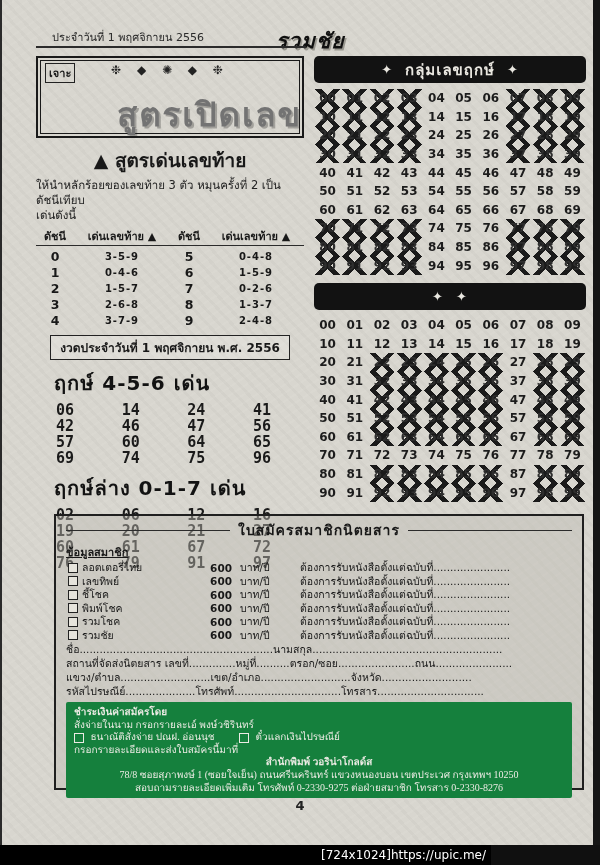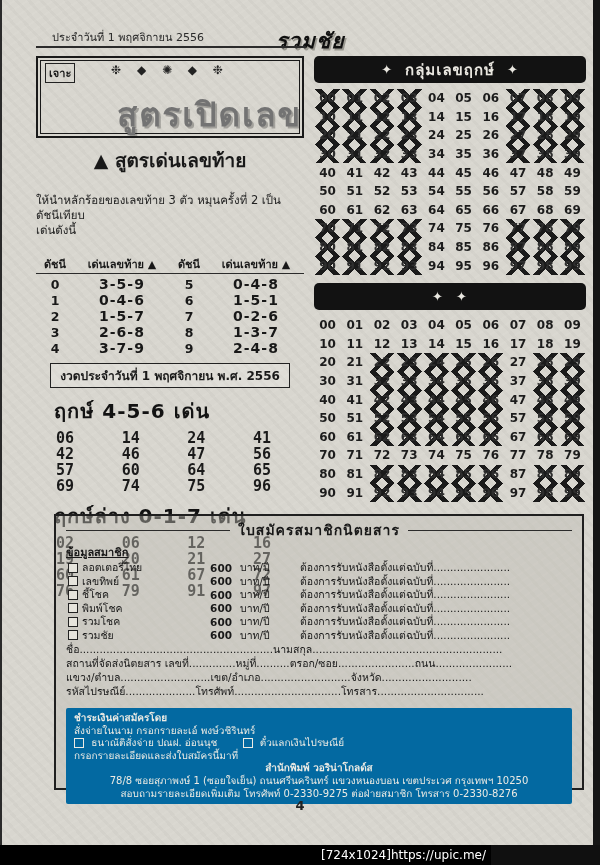--- a/index.html
+++ b/index.html
@@ -33,27 +33,27 @@
     box-shadow:inset 0 0 0 2px #d8d6cf, inset 0 0 0 3px #191919;
   }
   .tag{position:absolute;left:7px;top:5px;font-size:11px;font-weight:bold;border:1px solid #222;padding:0 3px;}
   .emblem{position:absolute;left:0;right:0;top:5px;text-align:center;font-size:12px;letter-spacing:6px;color:#222;}
   .big-title{
     position:absolute;left:0;right:0;bottom:3px;text-align:right;
     font-family:"DejaVu Serif",serif;font-weight:bold;font-size:33px;line-height:36px;
     letter-spacing:2px;color:#737373;text-shadow:2px 2px 0 rgba(20,20,20,0.28);
   }
   .section-title{margin-top:7px;text-align:center;font-size:19px;font-weight:bold;}
-  .intro{margin-top:18px;font-size:11.5px;line-height:15px;color:#222;}
-  .index-table{margin-top:17px;}
+  .intro{margin-top:3px;font-size:11.5px;line-height:15px;color:#222;}
+  .index-table{margin-top:4px;}
   .itr{display:flex;align-items:center;height:16px;}
   .ith{height:18px;border-bottom:1.5px solid #2b2b2b;margin-bottom:2px;}
   .itc{text-align:center;}
   .itc.c0,.itc.c2{width:38px;font-weight:bold;font-size:12.5px;}
-  .itc.c1,.itc.c3{width:96px;font-weight:bold;font-size:14px;letter-spacing:1px;}
+  .itc.c1,.itc.c3{width:96px;font-weight:bold;font-size:10px;letter-spacing:1px;}
   .ith .itc{font-size:11px;letter-spacing:0;}
   .draw-box{
     margin:7px auto 0 auto;width:238px;border:1.5px solid #222;text-align:center;
     font-size:12px;font-weight:bold;padding:2px 0;background:rgba(255,255,255,0.18);
   }
   .luck-title{margin-top:7px;text-align:left;padding-left:18px;font-size:20px;font-weight:bold;letter-spacing:1px;color:#121212;}
   .luck-grid{margin-top:2px;}
   .luck-row{display:flex;justify-content:space-between;width:215px;margin:0 0 0 20px;height:16px;}
   .luck-row span{font-family:"DejaVu Sans Mono",monospace;font-weight:bold;font-size:15px;color:#1a1a1a;}
 
@@ -98,22 +98,22 @@
   .cb-row .cb-label{margin-right:26px;}
   .member-no{margin-left:18px;}
   .sub-row{display:flex;align-items:center;height:13.5px;}
   .sub-row .cb{margin-left:2px;}
   .sub-name{width:118px;}
   .sub-price{width:32px;text-align:right;margin-right:8px;font-weight:bold;}
   .sub-unit{width:46px;}
   .sub-note{flex:1;padding-left:14px;}
   .field-line{height:14px;line-height:14px;white-space:nowrap;overflow:hidden;}
   .payment-box{
-    margin-top:10px;background:#0369a1;color:#ecebe4;border-radius:2px;
-    padding:4px 8px;font-size:10px;line-height:12.6px;
+    margin-top:4px;background:#15803d;color:#ecebe4;border-radius:2px;
+    padding:4px 8px;font-size:10px;line-height:12.6px;font-family:Liberation Serif, serif;
   }
   .payment-box .pb-bold{font-weight:bold;}
   .payment-box .cb{border-color:#ecebe4;background:transparent;}
   .pb-center{text-align:center;}
   .pb-cbs span.lbl{margin-right:22px;}
 
   .page-number{position:absolute;left:0;width:600px;top:798px;text-align:center;font-size:13px;font-weight:bold;color:#222;}
   .watermark-bar{
     position:absolute;left:0;bottom:0;width:491px;height:20px;background:#000;
     color:#fff;font-size:12px;display:flex;align-items:center;justify-content:flex-end;
@@ -153,21 +153,21 @@
         <div class="itr">
           <span class="itc c0">0</span>
           <span class="itc c1">3-5-9</span>
           <span class="itc c2">5</span>
           <span class="itc c3">0-4-8</span>
         </div>
         <div class="itr">
           <span class="itc c0">1</span>
           <span class="itc c1">0-4-6</span>
           <span class="itc c2">6</span>
-          <span class="itc c3">1-5-1</span>
+          <span class="itc c3">1-5-9</span>
         </div>
         <div class="itr">
           <span class="itc c0">2</span>
           <span class="itc c1">1-5-7</span>
           <span class="itc c2">7</span>
           <span class="itc c3">0-2-6</span>
         </div>
         <div class="itr">
           <span class="itc c0">3</span>
           <span class="itc c1">2-6-8</span>

